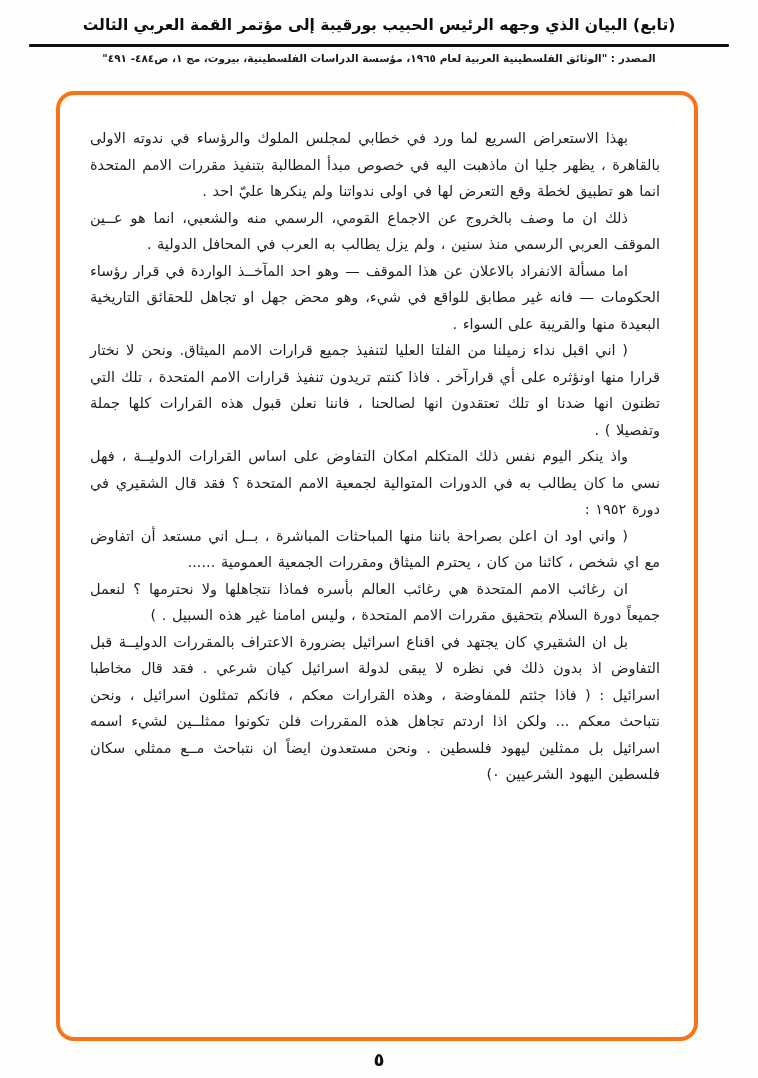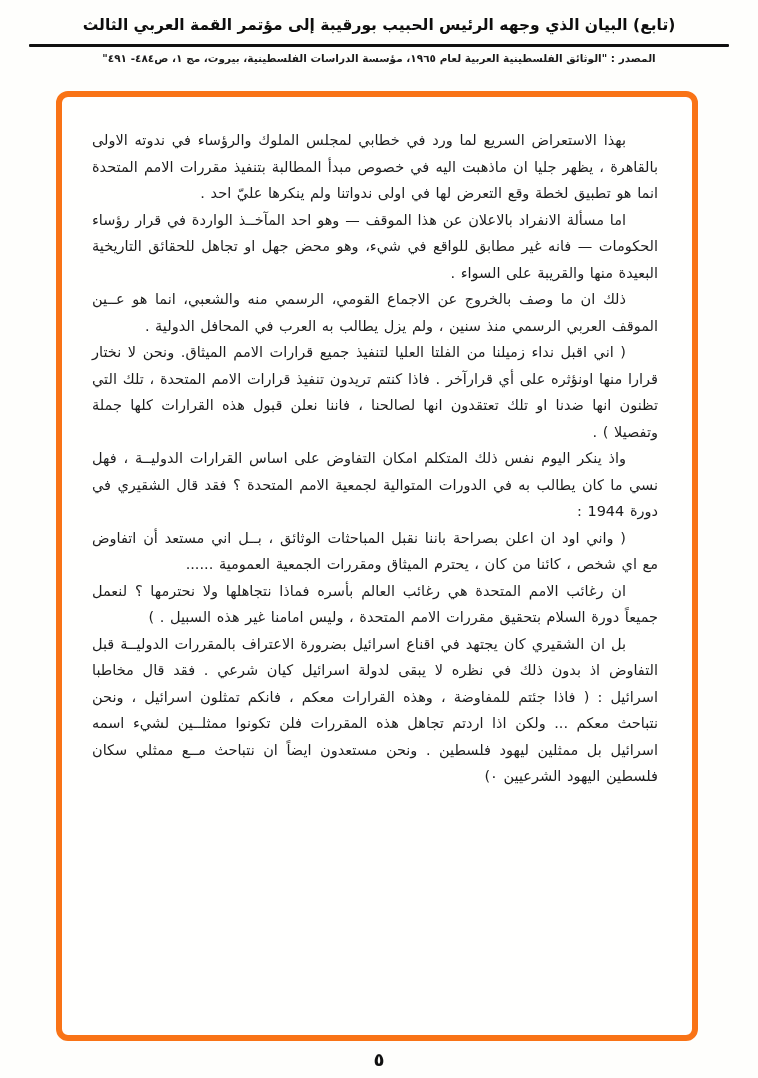--- a/index.html
+++ b/index.html
@@ -38,22 +38,22 @@
     font-weight: bold;
     color: #1b1b1b;
     letter-spacing: 0.2px;
   }
   .green-box {
     position: absolute;
     right: 60px;
     top: 91px;
     width: 642px;
     height: 950px;
-    border: 6px solid #f97316;
-    border-radius: 12px;
+    border: 4px solid #f97316;
+    border-radius: 18px;
     background: #fffffe;
     padding: 30px 34px 18px 30px;
   }
   .green-box p {
     font-size: 14.5px;
     line-height: 26.5px;
     color: #1d1d1d;
     text-align: justify;
     text-indent: 32px;
     word-spacing: 1px;
@@ -78,25 +78,25 @@
 <div class="sheet">
 
   <header class="doc-header">
     <h1 class="title">(تابع) البيان الذي وجهه الرئيس الحبيب بورقيبة إلى مؤتمر القمة العربي الثالث</h1>
     <div class="rule"></div>
     <div class="source">المصدر : "الوثائق الفلسطينية العربية لعام ١٩٦٥، مؤسسة الدراسات الفلسطينية، بيروت، مج ١، ص٤٨٤- ٤٩١"</div>
   </header>
 
   <main class="green-box">
     <p>بهذا الاستعراض السريع لما ورد في خطابي لمجلس الملوك والرؤساء في ندوته الاولى بالقاهرة ، يظهر جليا ان ماذهبت اليه في خصوص مبدأ المطالبة بتنفيذ مقررات الامم المتحدة انما هو تطبيق لخطة وقع التعرض لها في اولى ندواتنا ولم ينكرها عليّ احد .</p>
+    <p>ذلك ان ما وصف بالخروج عن الاجماع القومي، الرسمي منه والشعبي، انما هو عــين الموقف العربي الرسمي منذ سنين ، ولم يزل يطالب به العرب في المحافل الدولية .</p>
     <p>اما مسألة الانفراد بالاعلان عن هذا الموقف — وهو احد المآخــذ الواردة في قرار رؤساء الحكومات — فانه غير مطابق للواقع في شيء، وهو محض جهل او تجاهل للحقائق التاريخية البعيدة منها والقريبة على السواء .</p>
-    <p>ذلك ان ما وصف بالخروج عن الاجماع القومي، الرسمي منه والشعبي، انما هو عــين الموقف العربي الرسمي منذ سنين ، ولم يزل يطالب به العرب في المحافل الدولية .</p>
     <p>( اني اقبل نداء زميلنا من الفلتا العليا لتنفيذ جميع قرارات الامم الميثاق. ونحن لا نختار قرارا منها اونؤثره على أي قرارآخر . فاذا كنتم تريدون تنفيذ قرارات الامم المتحدة ، تلك التي تظنون انها ضدنا او تلك تعتقدون انها لصالحنا ، فاننا نعلن قبول هذه القرارات كلها جملة وتفصيلا ) .</p>
-    <p>واذ ينكر اليوم نفس ذلك المتكلم امكان التفاوض على اساس القرارات الدوليــة ، فهل نسي ما كان يطالب به في الدورات المتوالية لجمعية الامم المتحدة ؟ فقد قال الشقيري في دورة 1944 :</p>
-    <p>( واني اود ان اعلن بصراحة باننا نقبل المباحثات الوثائق ، بــل اني مستعد أن اتفاوض مع اي شخص ، كائنا من كان ، يحترم الميثاق ومقررات الجمعية العمومية ......</p>
+    <p>واذ ينكر اليوم نفس ذلك المتكلم امكان التفاوض على اساس القرارات الدوليــة ، فهل نسي ما كان يطالب به في الدورات المتوالية لجمعية الامم المتحدة ؟ فقد قال الشقيري في دورة ١٩٥٢ :</p>
+    <p>( واني اود ان اعلن بصراحة باننا منها المباحثات المباشرة ، بــل اني مستعد أن اتفاوض مع اي شخص ، كائنا من كان ، يحترم الميثاق ومقررات الجمعية العمومية ......</p>
     <p>ان رغائب الامم المتحدة هي رغائب العالم بأسره فماذا نتجاهلها ولا نحترمها ؟ لنعمل جميعاً دورة السلام بتحقيق مقررات الامم المتحدة ، وليس امامنا غير هذه السبيل . )</p>
     <p>بل ان الشقيري كان يجتهد في اقناع اسرائيل بضرورة الاعتراف بالمقررات الدوليــة قبل التفاوض اذ بدون ذلك في نظره لا يبقى لدولة اسرائيل كيان شرعي .  فقد قال مخاطبا اسرائيل : ( فاذا جئتم للمفاوضة ، وهذه القرارات معكم ، فانكم تمثلون اسرائيل ، ونحن نتباحث معكم ... ولكن اذا اردتم تجاهل هذه المقررات فلن تكونوا ممثلــين لشيء اسمه اسرائيل بل ممثلين ليهود فلسطين . ونحن مستعدون ايضاً ان نتباحث مــع ممثلي سكان فلسطين اليهود الشرعيين ٠)</p>
   </main>
 
   <footer class="page-footer">
     <span class="page-number">٥</span>
   </footer>
 
 </div>
 

